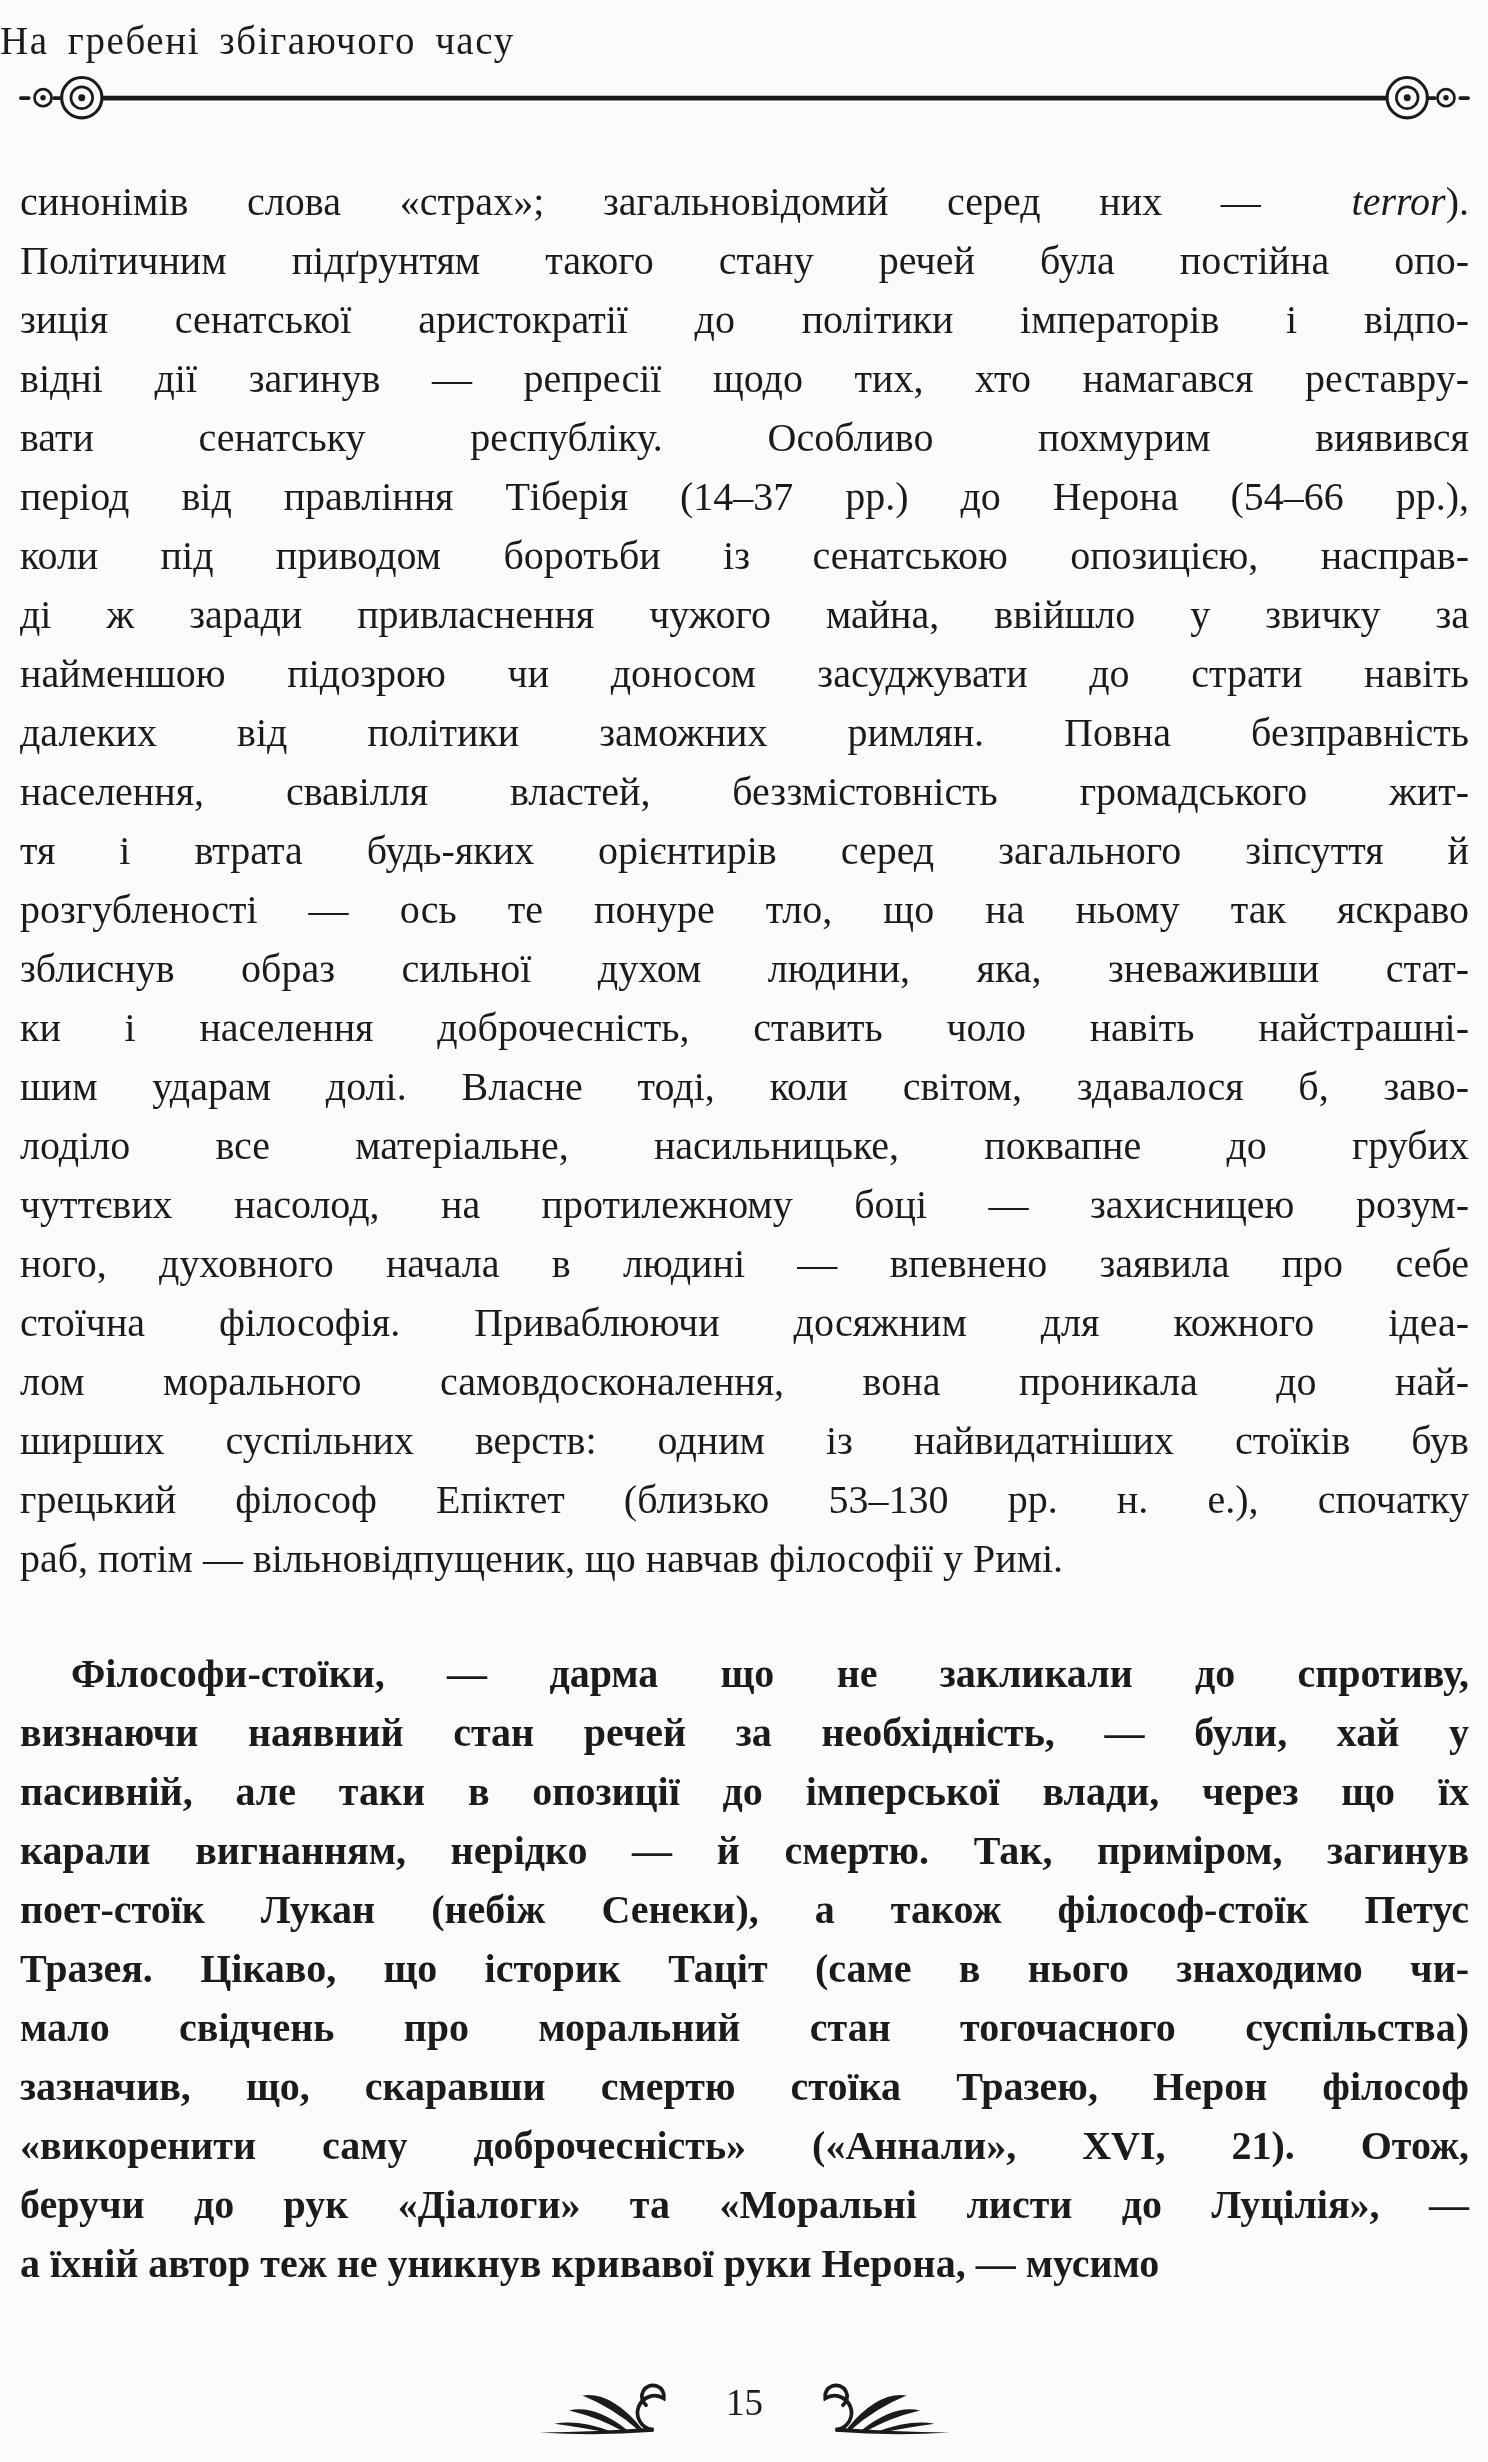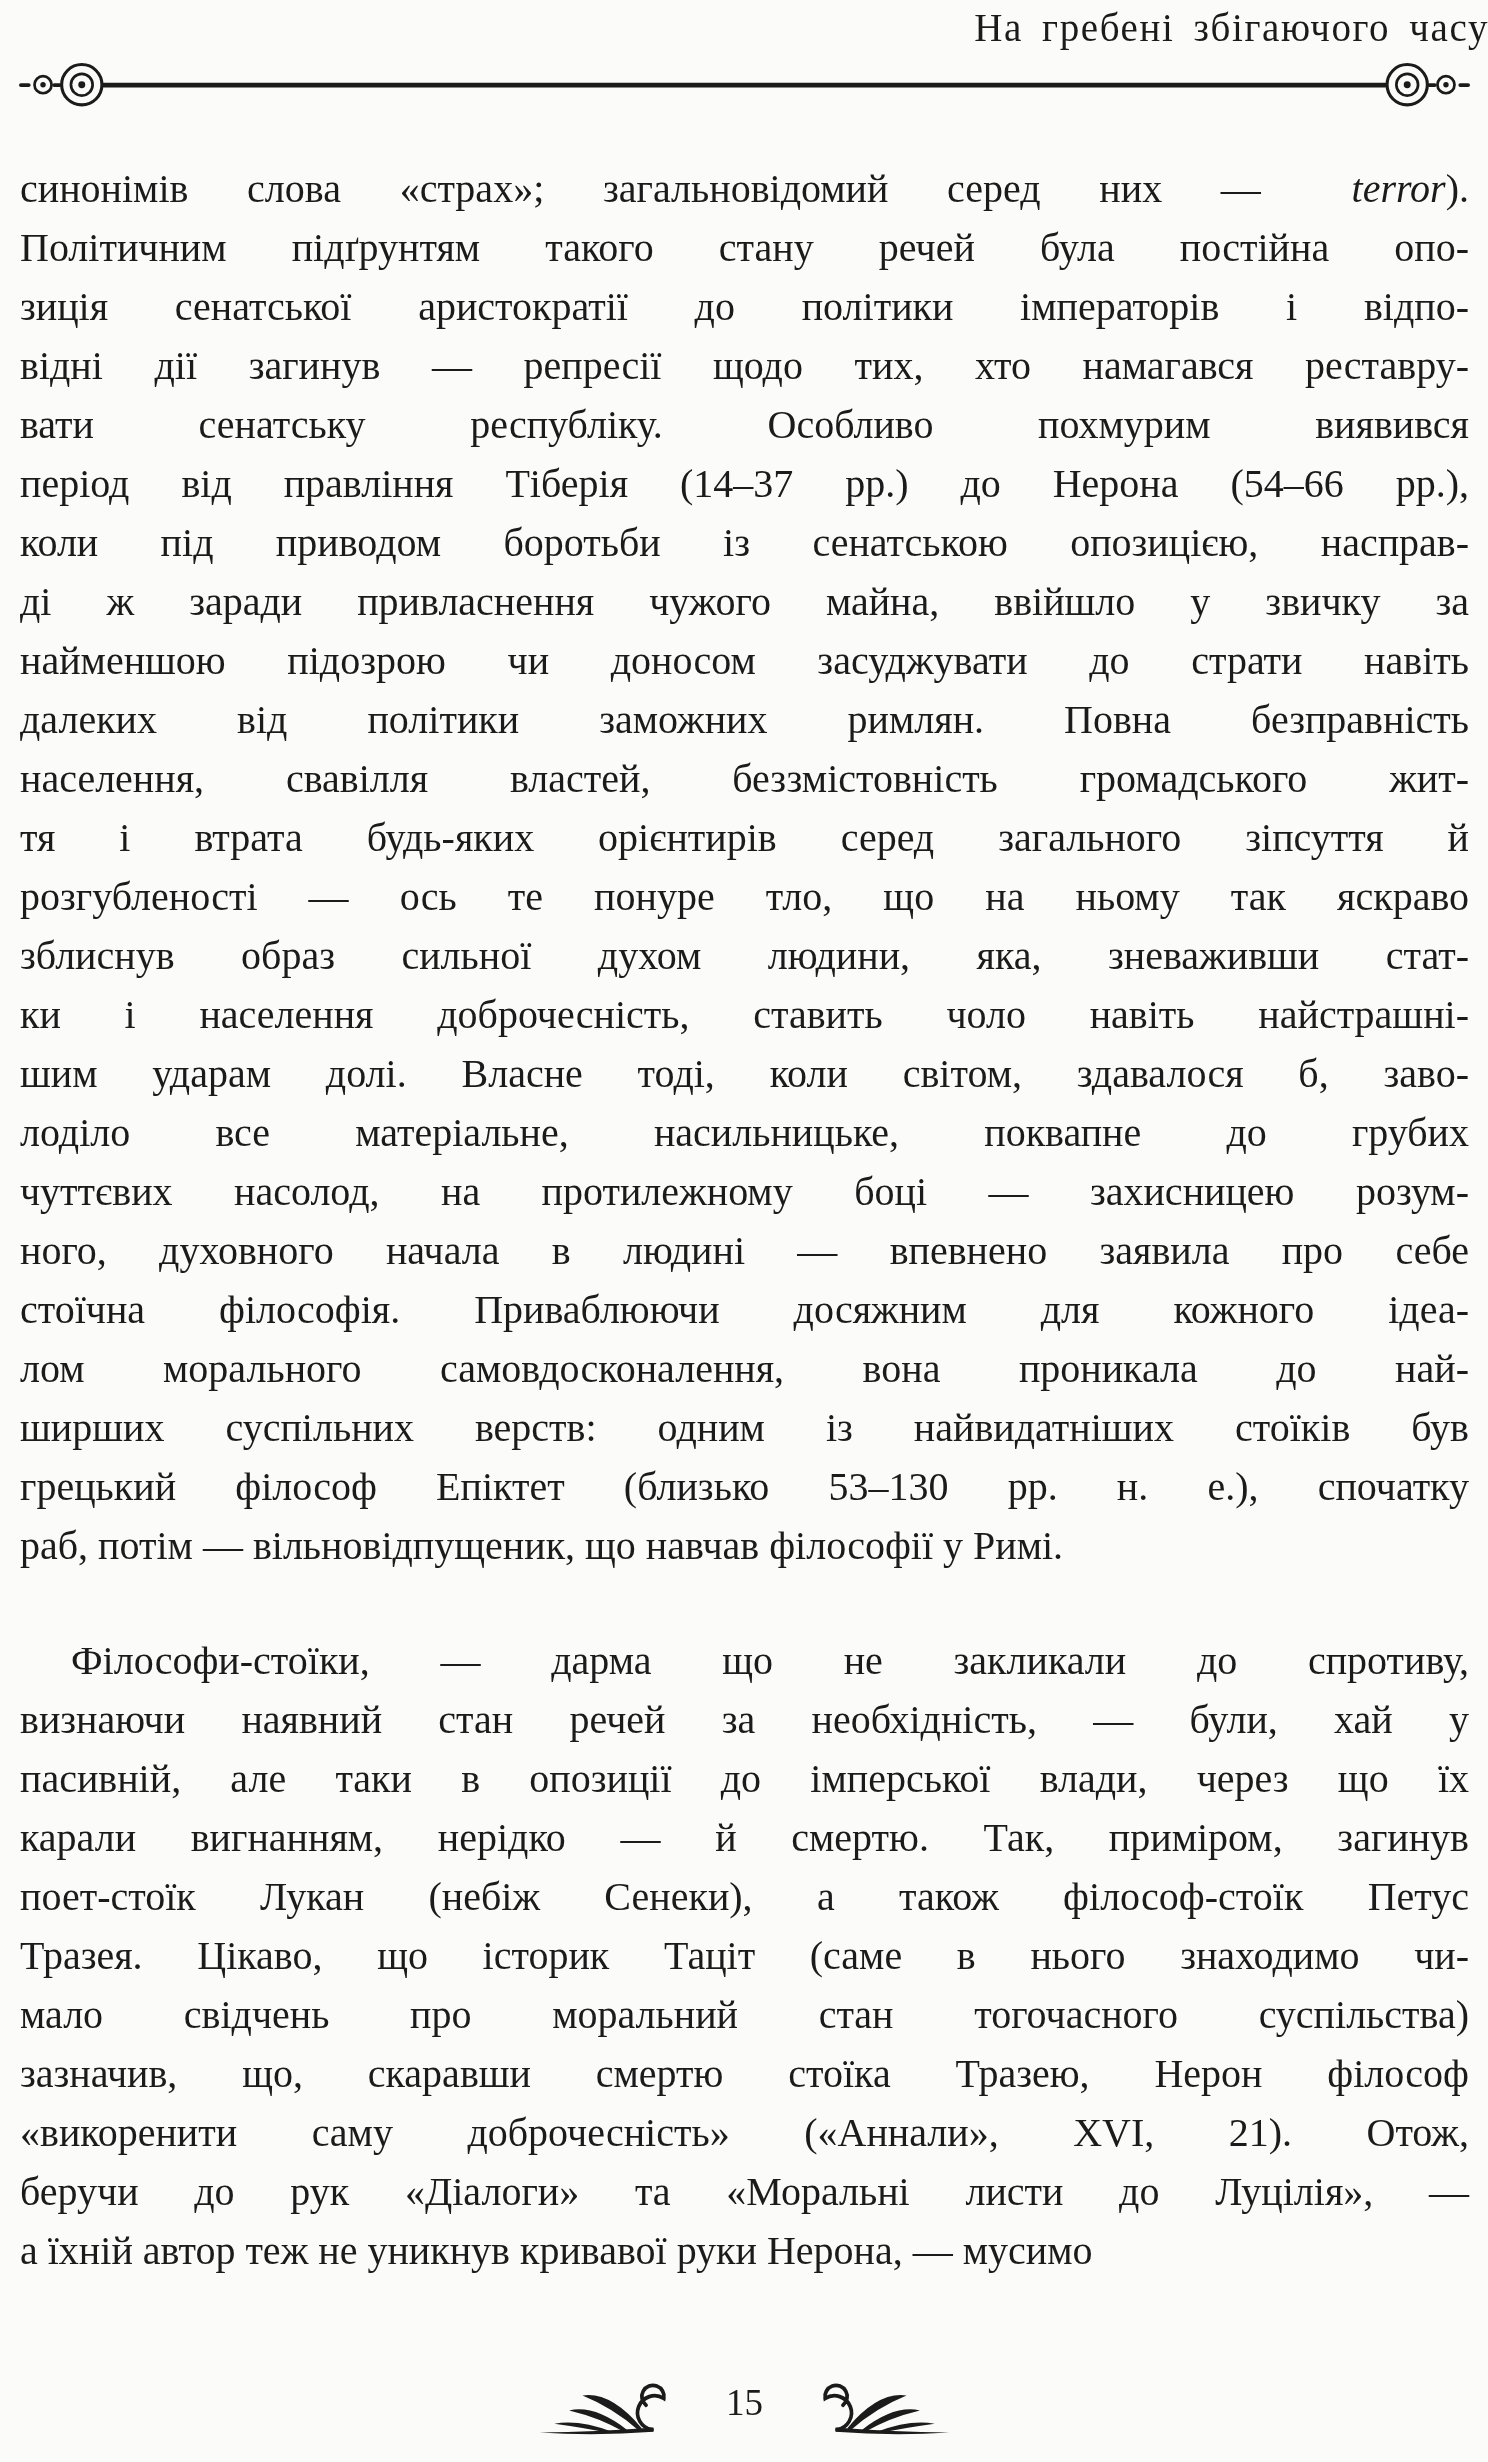--- a/index.html
+++ b/index.html
@@ -12,42 +12,42 @@
     position:relative;
     width:1489px;
     height:2462px;
     margin:0 auto;
     background:var(--paper);
     color:var(--ink);
     font-family:"Liberation Serif","DejaVu Serif",serif;
     overflow:hidden;
   }
   
-  .header{padding-top:5px;text-align:right;}
+  .header{padding-top:18px;text-align:left;}
   .header-title{
     font-size:39px;
     line-height:45px;
     letter-spacing:1.6px;
     word-spacing:7.8px;
     font-weight:normal;
   }
   .header-rule{
     display:block;
     width:1451px;
     height:67px;
     margin:1.6px auto 0;
   }
   
   .text-block{
     margin:40px 20px 0;
     font-size:40px;
     line-height:59px;
   }
   .paragraph{display:block;}
-  .paragraph.second{margin-top:56px;}
+  .paragraph.second{margin-top:56px;font-weight:bold;}
   .line{
     text-align:justify;
     text-align-last:justify;
     white-space:normal;
   }
   .line.last{text-align-last:left;}
   .line.indent{text-indent:51px;}
   .it{font-style:italic;margin-left:32px;}
   
   .footer{

